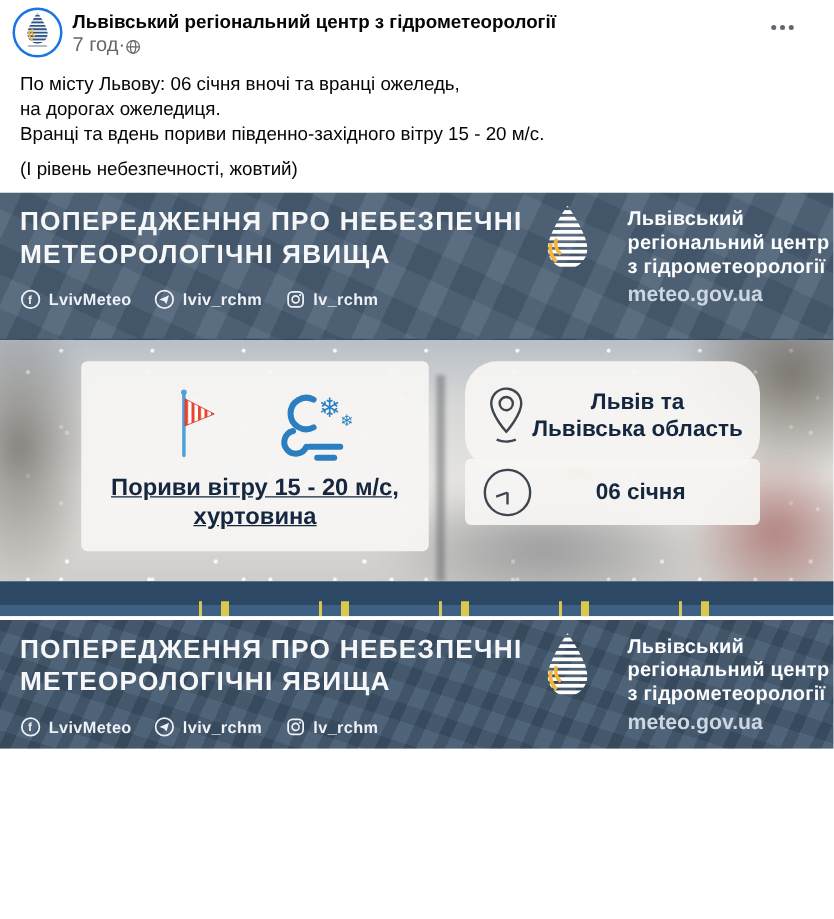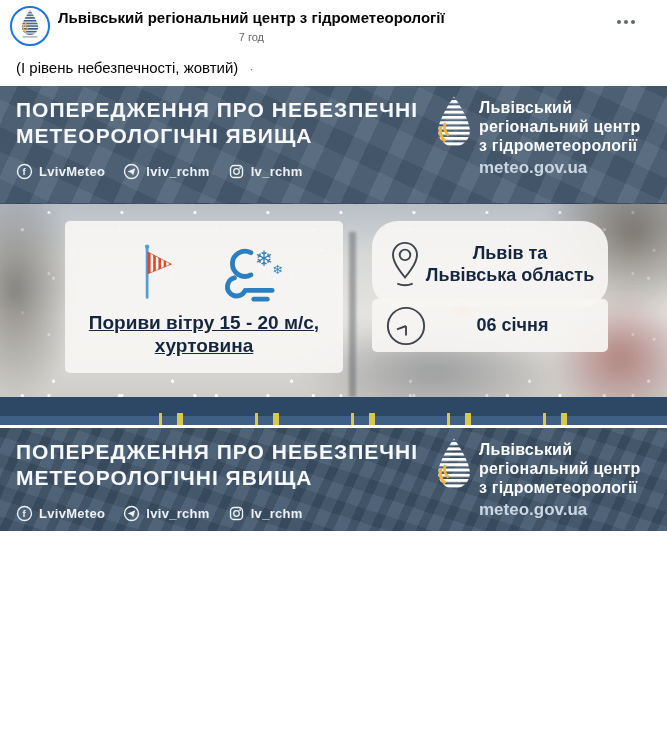--- a/index.html
+++ b/index.html
@@ -13,21 +13,21 @@
 
   
   .post-header { position:relative; height:56px; padding:6px 16px 0 10px; display:flex; }
   .avatar {
     width:40px; height:40px; border-radius:50%; background:#fff;
     border:2px solid #1b74e4; display:flex; align-items:center; justify-content:center;
     cursor:pointer; flex:0 0 auto;
   }
   .hdr-info { margin-left:8px; padding-top:2px; }
   .author { font-size:15px; font-weight:700; color:#050505; line-height:19px; cursor:pointer; }
-  .meta { display:flex; align-items:center; gap:16px; margin-top:2px; font-size:11px; color:#65676b; line-height:16px;flex-direction:column; }
+  .meta { display:flex; align-items:center; gap:0; margin-top:2px; font-size:16px; color:#65676b; line-height:16px; }
   .meta .ts { cursor:pointer; }
   .more-btn {
     position:absolute; right:26px; top:14px; color:#606770; cursor:pointer;
     display:flex; gap:3px; padding:6px;
   }
   .more-btn i { width:4px; height:4px; border-radius:50%; background:#606770; display:block; }
 
   
   .post-text { padding:2px 16px 0; font-size:15px; line-height:20px; }
   .post-text p { margin:0 0 8px; }
@@ -53,21 +53,21 @@
       #42586f;
   }
   .band-title {
     position:absolute; left:16px; top:11px; width:410px;
     font-size:21px; line-height:26px; font-weight:700; letter-spacing:1px;
     color:#f5f7f9;
   }
   .social-row { position:absolute; left:16px; top:77px; display:flex; align-items:center; gap:18px; }
   .social-item { display:flex; align-items:center; gap:6px; font-size:13px; font-weight:700; letter-spacing:.3px; color:#eef2f6; }
   .brand { position:absolute; left:432px; top:8px; display:flex; }
-  .brand-text { margin-left:3px; padding-top:4px; }
+  .brand-text { margin-left:26px; padding-top:4px; }
   .brand-name { font-size:16px; line-height:19px; font-weight:700; letter-spacing:.2px; color:#fbfcfd; }
   .brand-site { margin-top:3px; font-size:17px; font-weight:600; color:#ccd7e2; }
 
   
   .photo {
     position:relative; height:193px; overflow:hidden;
     background:
       radial-gradient(circle 1.3px at 23% 31%, rgba(255,255,255,.95) 0 1.3px, transparent 2px),
       radial-gradient(circle 1.1px at 67% 14%, rgba(255,255,255,.9) 0 1.1px, transparent 2px),
       radial-gradient(circle 1.4px at 45% 72%, rgba(255,255,255,.9) 0 1.4px, transparent 2px),
@@ -142,20 +142,23 @@
   <div class="more-btn" title="">
     <span style="display:flex;gap:3px;">
         <i></i>
         <i></i>
         <i></i>
       </span>
   </div>
 </div>
 
 <div class="post-text">
+  <p class="pre">По місту Львову: 06 січня вночі та вранці ожеледь,
+на дорогах ожеледиця.
+Вранці та вдень пориви південно-західного вітру 15 - 20 м/с.</p>
   <p class="pre">(І рівень небезпечності, жовтий)</p>
 </div>
 
 <div class="attachment att-1">
 
   <div class="band band-1">
     <div class="band-title pre">ПОПЕРЕДЖЕННЯ ПРО НЕБЕЗПЕЧНІ
 МЕТЕОРОЛОГІЧНІ ЯВИЩА</div>
     <div class="social-row">
       <div class="social-item">

